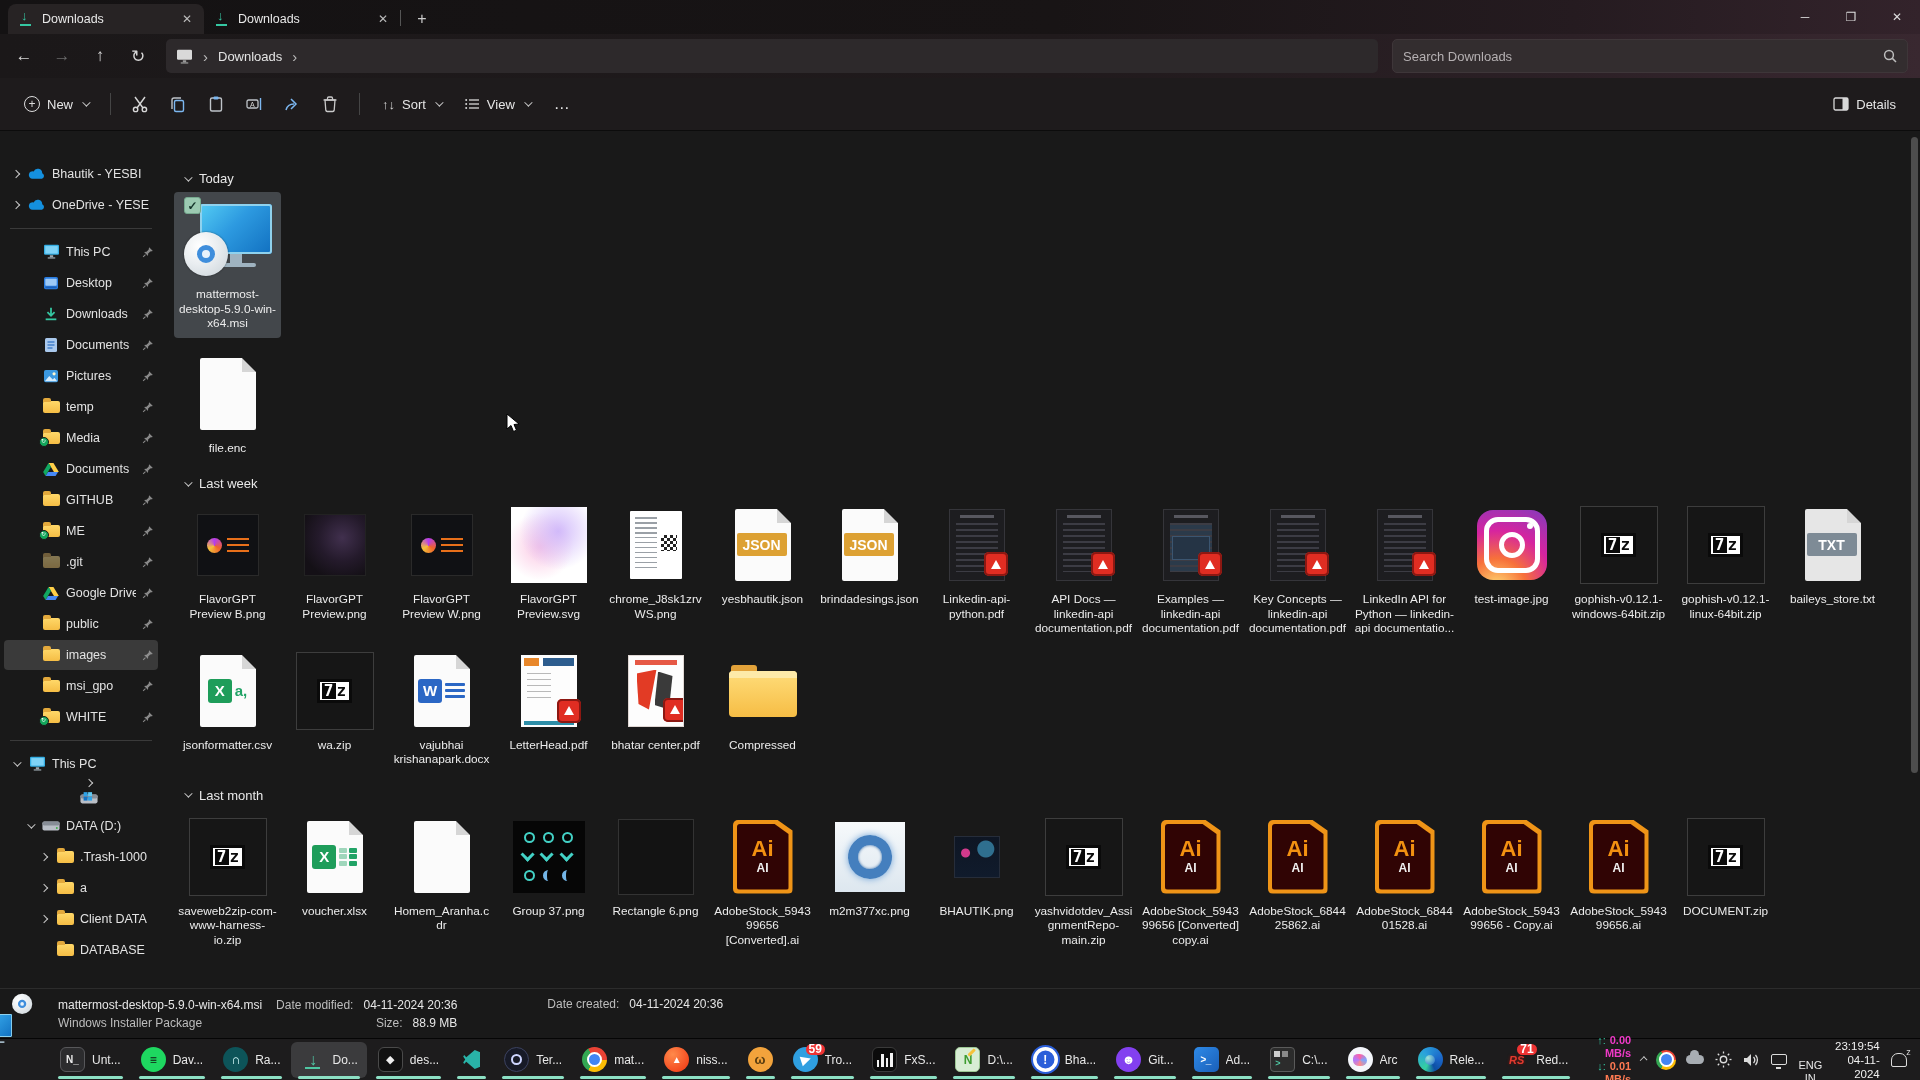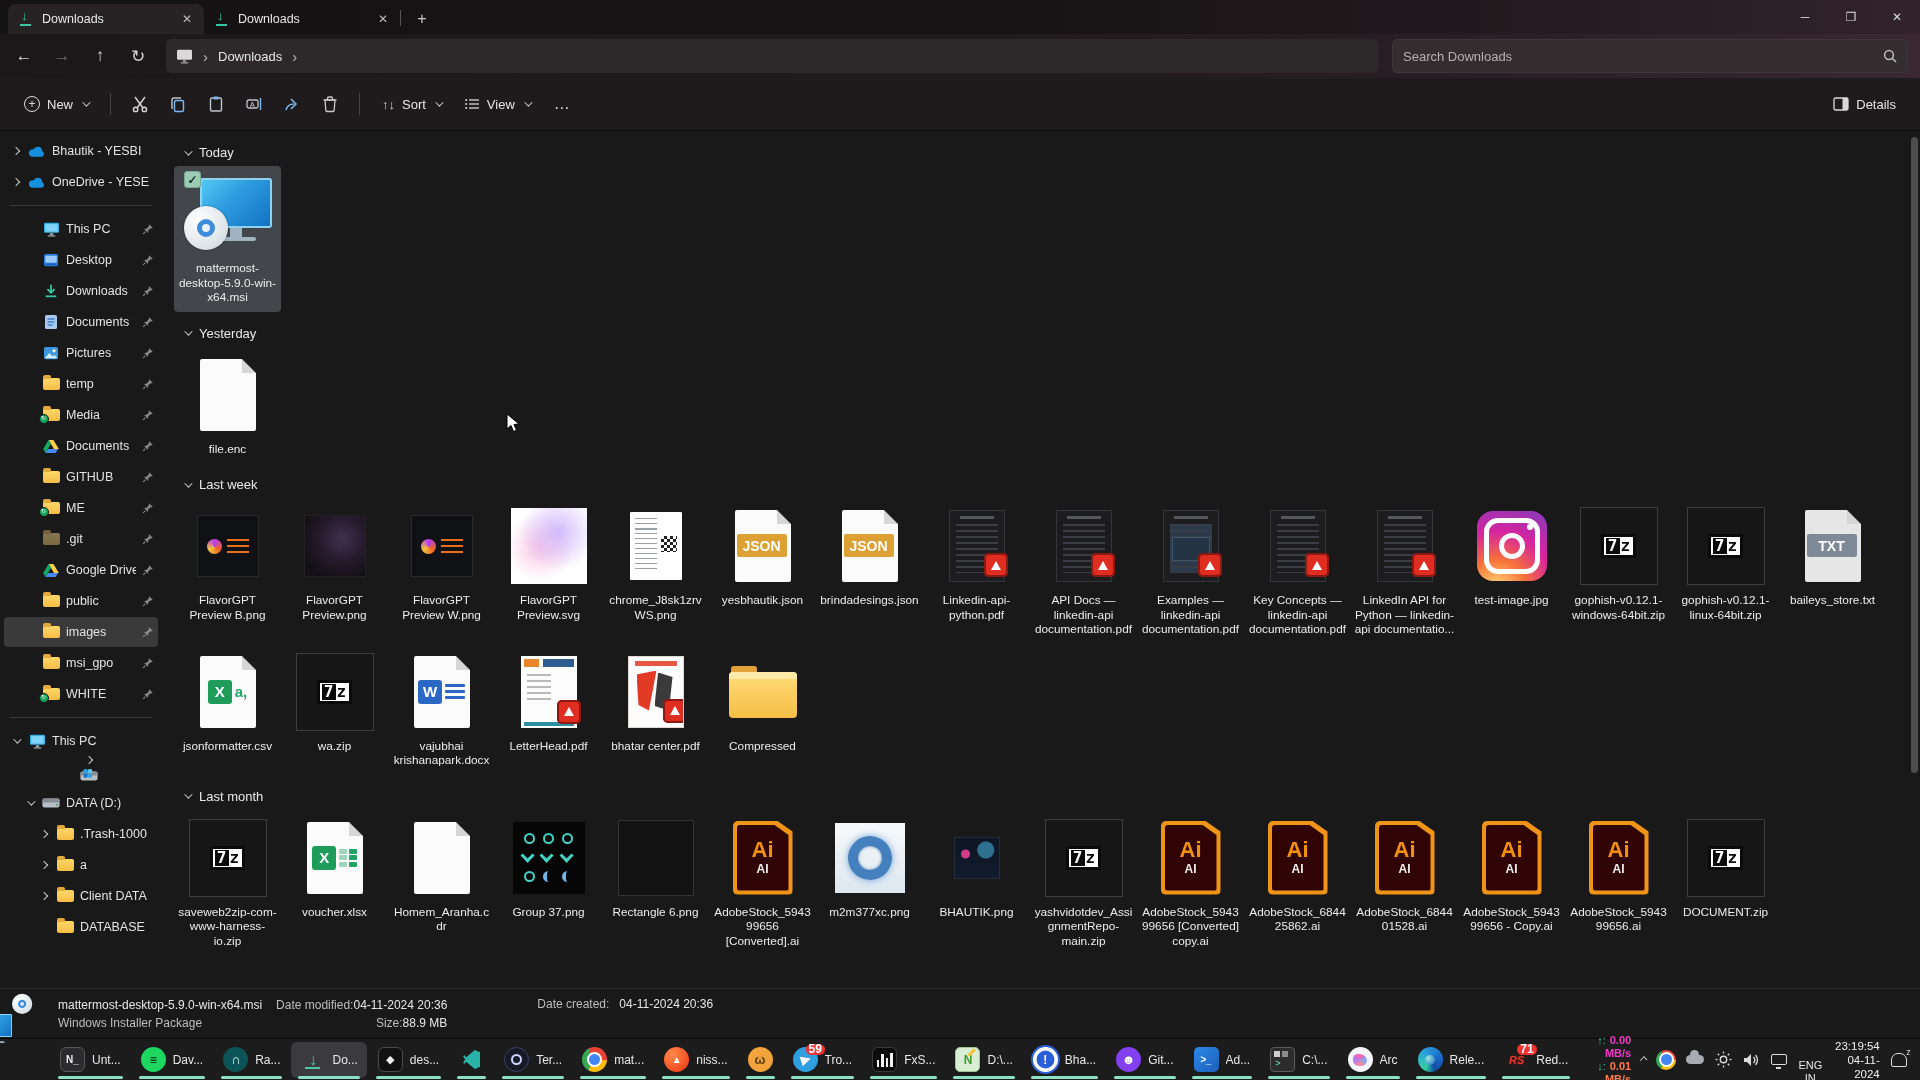--- a/index.html
+++ b/index.html
@@ -50,21 +50,21 @@
   .toolbar-right { margin-left:auto; display:flex; align-items:center; }
   .plus-circle { width:16px; height:16px; border:1.4px solid #dcdcdc; border-radius:50%;
     display:inline-flex; align-items:center; justify-content:center; color:#dcdcdc; font-size:12px; line-height:1; }
 
   .chev { width:6px; height:6px; border-right:1.4px solid #c9c9c9; border-bottom:1.4px solid #c9c9c9;
     display:inline-block; transform:rotate(45deg) translateY(-2px); }
   .chev.right { transform:rotate(-45deg); }
   .chev.up { transform:rotate(-135deg); }
 
   
-  .bodyarea { flex:1; display:flex; background:#191919; position:relative; overflow:hidden; }
+  .bodyarea { flex:1; display:flex; background:#191919; position:relative; overflow:hidden;align-items:center; }
 
   
   .sidebar { width:162px; padding-top:4px; overflow:hidden; flex:none; }
   .side-item { height:30px; margin:1px 4px; padding:0 4px 0 6px; border-radius:4px;
     display:flex; align-items:center; gap:6px; color:#e3e3e3; font-size:12.5px; }
   .side-item.selected { background:#3a3a3a; }
   .side-item .s-chev { width:12px; flex:none; display:flex; justify-content:center; }
   .side-item .s-ico { width:18px; flex:none; display:flex; justify-content:center; position:relative; }
   .side-item .s-label { flex:1; white-space:nowrap; overflow:hidden; }
   .side-item .s-pin { flex:none; opacity:.85; }
@@ -210,21 +210,21 @@
   .vscroll { position:absolute; right:1px; top:4px; bottom:4px; width:10px; }
   .vscroll .vthumb { position:absolute; top:2px; right:1px; width:7px; height:636px;
     background:#4d4d4d; border-radius:4px; }
 
   
   .statusbar { height:50px; background:#191919; border-top:1px solid #2c2c2c; display:flex;
     align-items:center; padding:0 12px; color:#cfcfcf; font-size:12px; flex:none; }
   .sb-thumb { transform:scale(.46); transform-origin:left center; width:40px; flex:none; }
   .sb-name-block { display:flex; flex-direction:column; gap:4px; margin-left:6px; }
   .sb-cols { display:flex; flex-direction:column; gap:4px; margin-left:14px; }
-  .sb-row { display:flex; }
+  .sb-row { display:flex; gap:10px; }
   .sb-lbl { color:#bdbdbd; }
   .sb-val { color:#e6e6e6; }
   .sb-created { margin-left:90px; display:flex; gap:10px; align-self:flex-start; margin-top:8px; }
 
   
   .taskbar { height:42px; background:#1d1c1d; border-top:1px solid #050505; display:flex;
     align-items:center; padding:0 6px; gap:2px; flex:none; }
   .tb-item { height:36px; display:flex; align-items:center; gap:7px; padding:0 9px; border-radius:6px;
     position:relative; color:#e8e8e8; font-size:12px; }
   .tb-item.active { background:#3b3b3d; }
@@ -773,24 +773,20 @@
                 <span class="msi-stand"></span>
                 <span class="msi-base"></span>
                 <span class="msi-disc">
                   <span class="msi-hub"></span>
                 </span>
               </span>
             </div>
             <div class="flabel">mattermost-desktop-5.9.0-win-x64.msi</div>
           </div>
         </div>
-        <div class="group-header">
-          <span class="chev"></span>
-          <span>Yesterday</span>
-        </div>
         <div class="group-row">
           <div class="cell">
             <div class="thumb">
               <span class="page"></span>
             </div>
             <div class="flabel">file.enc</div>
           </div>
         </div>
         <div class="group-header">
           <span class="chev"></span>

